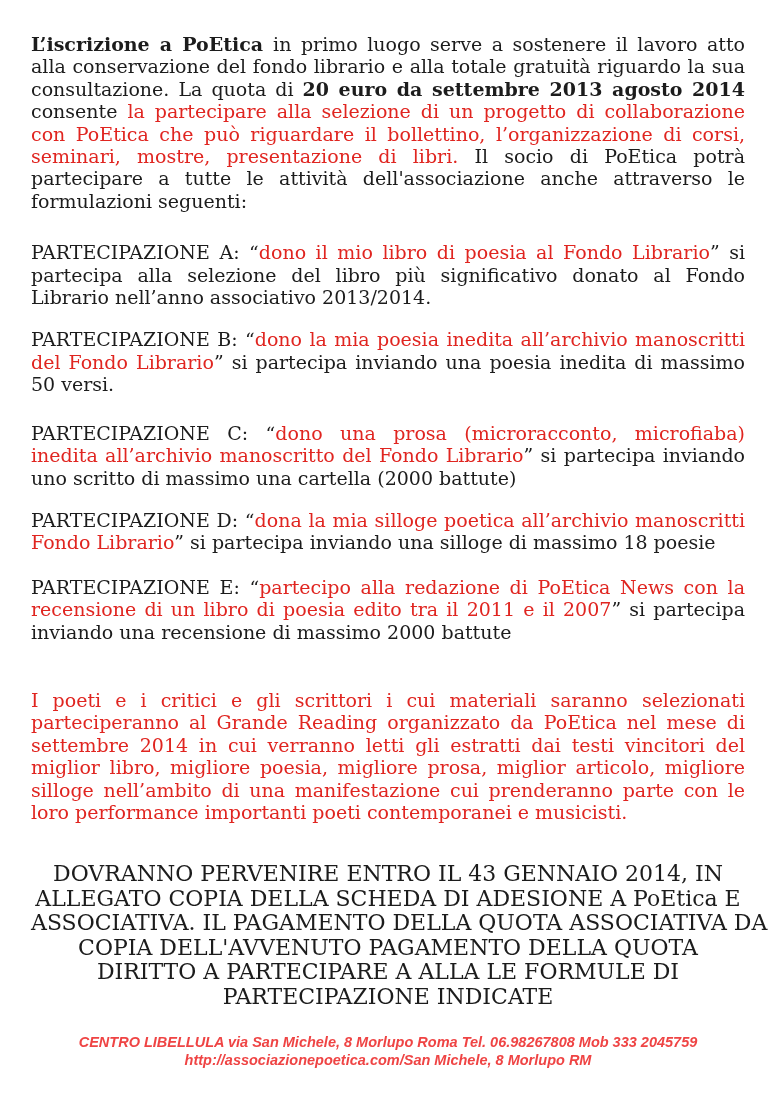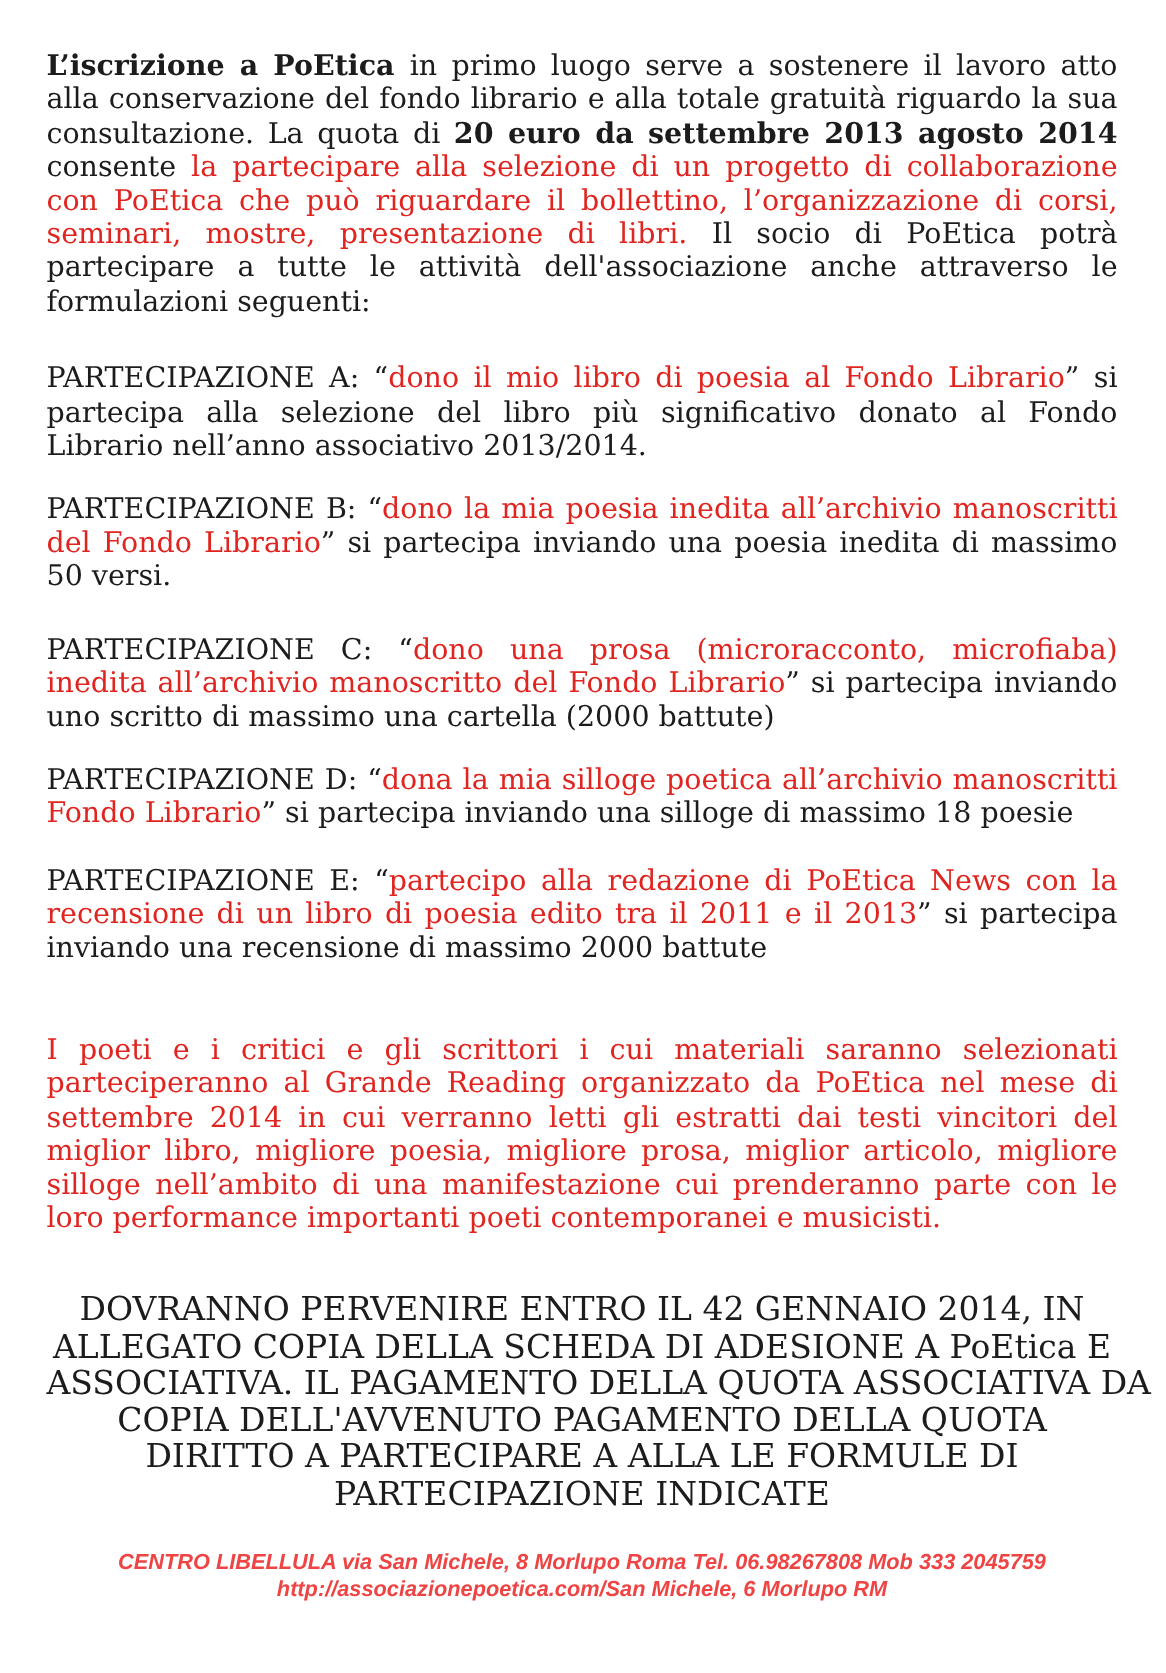--- a/index.html
+++ b/index.html
@@ -57,32 +57,32 @@
 </head>
 <body>
 
 <div class="page">
   <div id="paragraphs">
       <p class="body-par"><span class="seg-bold">L’iscrizione a PoEtica </span><span class="seg-normal">in primo luogo serve a sostenere il lavoro atto alla conservazione del fondo librario e alla totale gratuità riguardo la sua consultazione. La quota di </span><span class="seg-bold">20 euro da settembre 2013 agosto 2014 </span><span class="seg-normal">consente </span><span class="seg-red">la partecipare alla selezione di un progetto di collaborazione con PoEtica che può riguardare il bollettino, l’organizzazione di corsi, seminari, mostre, presentazione di libri. </span><span class="seg-normal">Il socio di PoEtica potrà partecipare a tutte le attività dell'associazione anche attraverso le formulazioni seguenti:</span></p>
       <p class="body-par"><span class="seg-normal">PARTECIPAZIONE A: “</span><span class="seg-red">dono il mio libro di poesia al Fondo Librario</span><span class="seg-normal">” si partecipa alla selezione del libro più significativo donato al Fondo Librario nell’anno associativo 2013/2014.</span></p>
       <p class="body-par"><span class="seg-normal">PARTECIPAZIONE B: “</span><span class="seg-red">dono la mia poesia inedita all’archivio manoscritti del Fondo Librario</span><span class="seg-normal">” si partecipa inviando una poesia inedita di massimo 50 versi.</span></p>
       <p class="body-par"><span class="seg-normal">PARTECIPAZIONE C: “</span><span class="seg-red">dono una prosa (microracconto, microfiaba)  inedita all’archivio manoscritto del Fondo Librario</span><span class="seg-normal">” si partecipa inviando  uno scritto di massimo una cartella (2000 battute)</span></p>
       <p class="body-par"><span class="seg-normal">PARTECIPAZIONE D: “</span><span class="seg-red">dona la mia silloge poetica all’archivio manoscritti Fondo Librario</span><span class="seg-normal">” si partecipa inviando una silloge di massimo 18 poesie</span></p>
-      <p class="body-par"><span class="seg-normal">PARTECIPAZIONE E: “</span><span class="seg-red">partecipo alla redazione di PoEtica News con la recensione di un libro di poesia edito tra il 2011 e il 2013</span><span class="seg-normal">” si partecipa inviando  una recensione di massimo 2000 battute</span></p>
+      <p class="body-par"><span class="seg-normal">PARTECIPAZIONE E: “</span><span class="seg-red">partecipo alla redazione di PoEtica News con la recensione di un libro di poesia edito tra il 2011 e il 2007</span><span class="seg-normal">” si partecipa inviando  una recensione di massimo 2000 battute</span></p>
       <p class="body-par"><span class="seg-red">I poeti e i critici e gli scrittori i cui materiali saranno selezionati parteciperanno al Grande Reading organizzato da PoEtica nel mese di settembre 2014 in cui verranno letti gli estratti dai testi vincitori del miglior libro, migliore poesia, migliore prosa, miglior articolo, migliore silloge nell’ambito di una manifestazione cui prenderanno parte con le loro performance  importanti poeti contemporanei e musicisti.</span></p>
     </div>
 
   <div>
     <div id="modalita-lines">
-        <div class="caps-line">DOVRANNO PERVENIRE ENTRO IL 42 GENNAIO 2014, IN</div>
+        <div class="caps-line">DOVRANNO PERVENIRE ENTRO IL 43 GENNAIO 2014, IN</div>
         <div class="caps-line">ALLEGATO COPIA DELLA SCHEDA DI ADESIONE A PoEtica E</div>
         <div class="caps-line">ASSOCIATIVA. IL PAGAMENTO DELLA QUOTA ASSOCIATIVA DA</div>
         <div class="caps-line">COPIA DELL'AVVENUTO PAGAMENTO DELLA QUOTA</div>
         <div class="caps-line">DIRITTO A PARTECIPARE A ALLA LE FORMULE DI</div>
         <div class="caps-line">PARTECIPAZIONE INDICATE</div>
       </div>
   </div>
 
   <div id="footer" class="footer">
       <div class="footer-line">CENTRO LIBELLULA via San Michele, 8 Morlupo Roma Tel. 06.98267808 Mob 333 2045759</div>
-      <div class="footer-line">http://associazionepoetica.com/San Michele, 6 Morlupo RM</div>
+      <div class="footer-line">http://associazionepoetica.com/San Michele, 8 Morlupo RM</div>
     </div>
 </div>
 
 </body></html>

